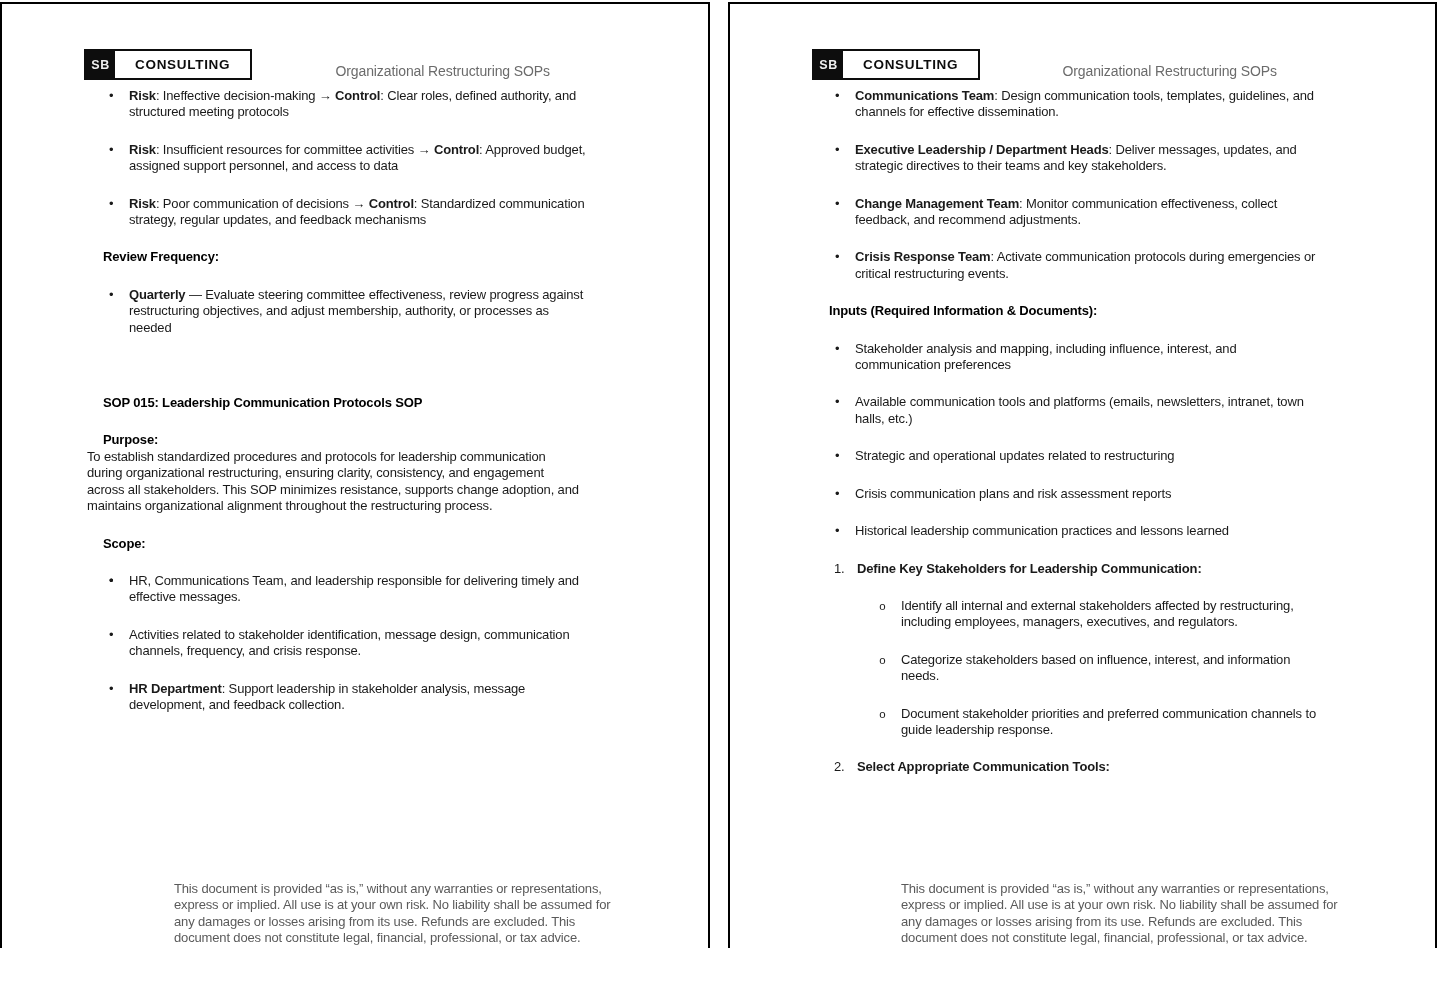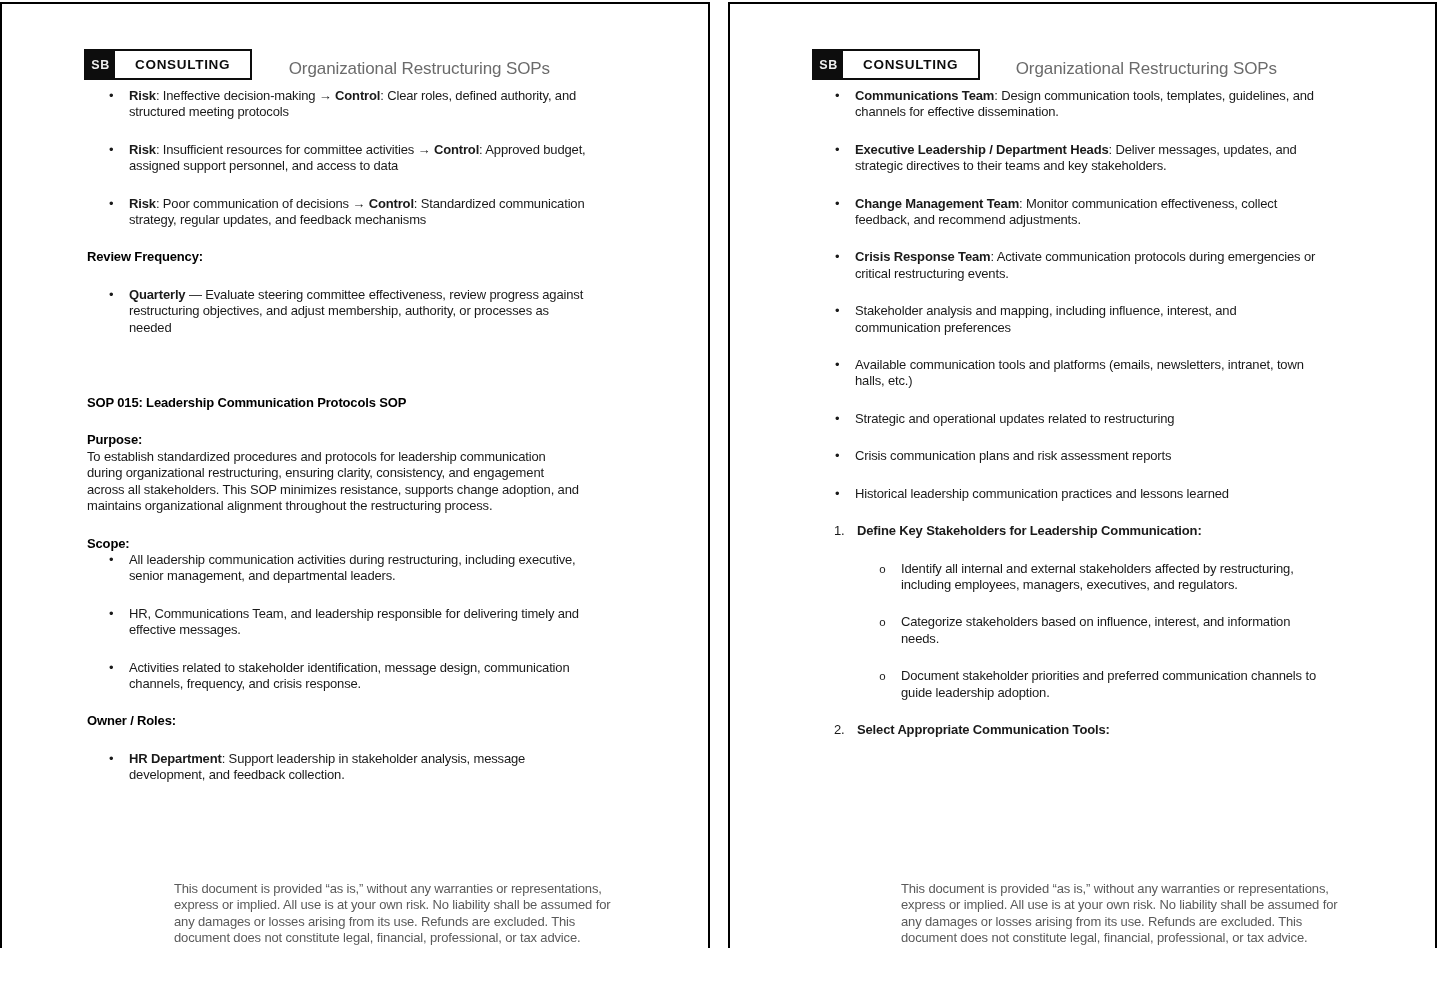--- a/index.html
+++ b/index.html
@@ -10,27 +10,27 @@
   .page-2{left:728px;width:709px;}
 
   .page-header{position:absolute;top:43px;left:82px;right:158px;height:33px;
     display:flex;justify-content:space-between;align-items:flex-end;}
   .logo{display:flex;align-items:stretch;height:31px;box-sizing:border-box;
     border:2px solid #0d0d0d;background:#ffffff;}
   .logo-sb{width:29px;background:#0d0d0d;color:#efefef;display:flex;align-items:center;
     justify-content:center;font-weight:700;font-size:12.5px;letter-spacing:.5px;}
   .logo-name{display:flex;align-items:center;padding:0 20px;font-weight:700;
     font-size:13.5px;letter-spacing:.7px;color:#0d0d0d;}
-  .doc-title{font-size:17px;color:#6b6b6b;padding-bottom:1px;letter-spacing:-.1px;}
+  .doc-title{font-size:14px;color:#6b6b6b;padding-bottom:1px;letter-spacing:-.1px;}
 
   .content{position:absolute;top:84px;left:85px;width:505px;font-size:13px;
     line-height:16.4px;color:#1a1a1a;letter-spacing:-.15px;}
   .page-2 .content{left:83px;}
 
-  .heading{font-weight:700;color:#000000;margin:0 0 21px 0;}
+  .heading{font-weight:700;color:#000000;margin:0 0 21px 16px;}
   .heading.tight{margin-bottom:0;}
   .para{margin:0 12px 21px 0;}
   ul.bullets,ul.subbullets{margin:0;padding:0;list-style:none;}
   ul.bullets>li{position:relative;padding-left:42px;margin:0 0 21px 0;}
   ul.bullets>li>.marker{position:absolute;left:22px;top:0;}
   ul.subbullets>li{position:relative;padding-left:88px;margin:0 0 21px 0;}
   ul.subbullets>li>.marker{position:absolute;left:66px;top:1px;
     font-family:"Liberation Mono",monospace;font-size:11.5px;}
   .num-item{position:relative;padding-left:44px;margin:0 0 21px 0;}
   .num-item>.num{position:absolute;left:21px;}
@@ -63,25 +63,24 @@
         <div class="heading">Review Frequency:</div>
         <ul class="bullets">
           <li><span class="marker">•</span><span class="b">Quarterly</span><span> — Evaluate steering committee effectiveness, review progress against restructuring objectives, and adjust membership, authority, or processes as needed</span></li>
         </ul>
         <div class="spacer"></div>
         <div class="heading">SOP 015: Leadership Communication Protocols SOP</div>
         <div class="heading tight">Purpose:</div>
         <div class="para">To establish standardized procedures and protocols for leadership communication during organizational restructuring, ensuring clarity, consistency, and engagement across all stakeholders. This SOP minimizes resistance, supports change adoption, and maintains organizational alignment throughout the restructuring process.</div>
         <div class="heading tight">Scope:</div>
         <ul class="bullets">
-          <li><span class="marker">•</span><span>All leadership communication activities during restructuring, including executive, senior management, and departmental leaders.</span></li>
+          <li><span class="marker">•</span></li>
           <li><span class="marker">•</span><span>HR, Communications Team, and leadership responsible for delivering timely and effective messages.</span></li>
           <li><span class="marker">•</span><span>Activities related to stakeholder identification, message design, communication channels, frequency, and crisis response.</span></li>
         </ul>
-        <div class="heading">Owner / Roles:</div>
         <ul class="bullets">
           <li><span class="marker">•</span><span class="b">HR Department</span><span>: Support leadership in stakeholder analysis, message development, and feedback collection.</span></li>
         </ul>
       </div>
     <div class="disclaimer">This document is provided “as is,” without any warranties or representations, express or implied. All use is at your own risk. No liability shall be assumed for any damages or losses arising from its use. Refunds are excluded. This document does not constitute legal, financial, professional, or tax advice.</div>
   </section>
 
   <section class="page page-2">
     <header class="page-header">
       <div class="logo">
@@ -90,31 +89,32 @@
       </div>
       <div class="doc-title">Organizational Restructuring SOPs</div>
     </header>
     <div class="content">
         <ul class="bullets">
           <li><span class="marker">•</span><span class="b">Communications Team</span><span>: Design communication tools, templates, guidelines, and channels for effective dissemination.</span></li>
           <li><span class="marker">•</span><span class="b">Executive Leadership / Department Heads</span><span>: Deliver messages, updates, and strategic directives to their teams and key stakeholders.</span></li>
           <li><span class="marker">•</span><span class="b">Change Management Team</span><span>: Monitor communication effectiveness, collect feedback, and recommend adjustments.</span></li>
           <li><span class="marker">•</span><span class="b">Crisis Response Team</span><span>: Activate communication protocols during emergencies or critical restructuring events.</span></li>
         </ul>
+        <div class="heading">Inputs (Required Information &amp; Documents):</div>
         <ul class="bullets">
           <li><span class="marker">•</span><span>Stakeholder analysis and mapping, including influence, interest, and communication preferences</span></li>
           <li><span class="marker">•</span><span>Available communication tools and platforms (emails, newsletters, intranet, town halls, etc.)</span></li>
           <li><span class="marker">•</span><span>Strategic and operational updates related to restructuring</span></li>
           <li><span class="marker">•</span><span>Crisis communication plans and risk assessment reports</span></li>
           <li><span class="marker">•</span><span>Historical leadership communication practices and lessons learned</span></li>
         </ul>
         <div class="num-item"><span class="num">1.</span><span class="b">Define Key Stakeholders for Leadership Communication:</span></div>
         <ul class="subbullets">
           <li><span class="marker">o</span><span>Identify all internal and external stakeholders affected by restructuring, including employees, managers, executives, and regulators.</span></li>
           <li><span class="marker">o</span><span>Categorize stakeholders based on influence, interest, and information needs.</span></li>
-          <li><span class="marker">o</span><span>Document stakeholder priorities and preferred communication channels to guide leadership adoption.</span></li>
+          <li><span class="marker">o</span><span>Document stakeholder priorities and preferred communication channels to guide leadership response.</span></li>
         </ul>
         <div class="num-item"><span class="num">2.</span><span class="b">Select Appropriate Communication Tools:</span></div>
       </div>
     <div class="disclaimer">This document is provided “as is,” without any warranties or representations, express or implied. All use is at your own risk. No liability shall be assumed for any damages or losses arising from its use. Refunds are excluded. This document does not constitute legal, financial, professional, or tax advice.</div>
   </section>
 
 </div>
 
 </body></html>

